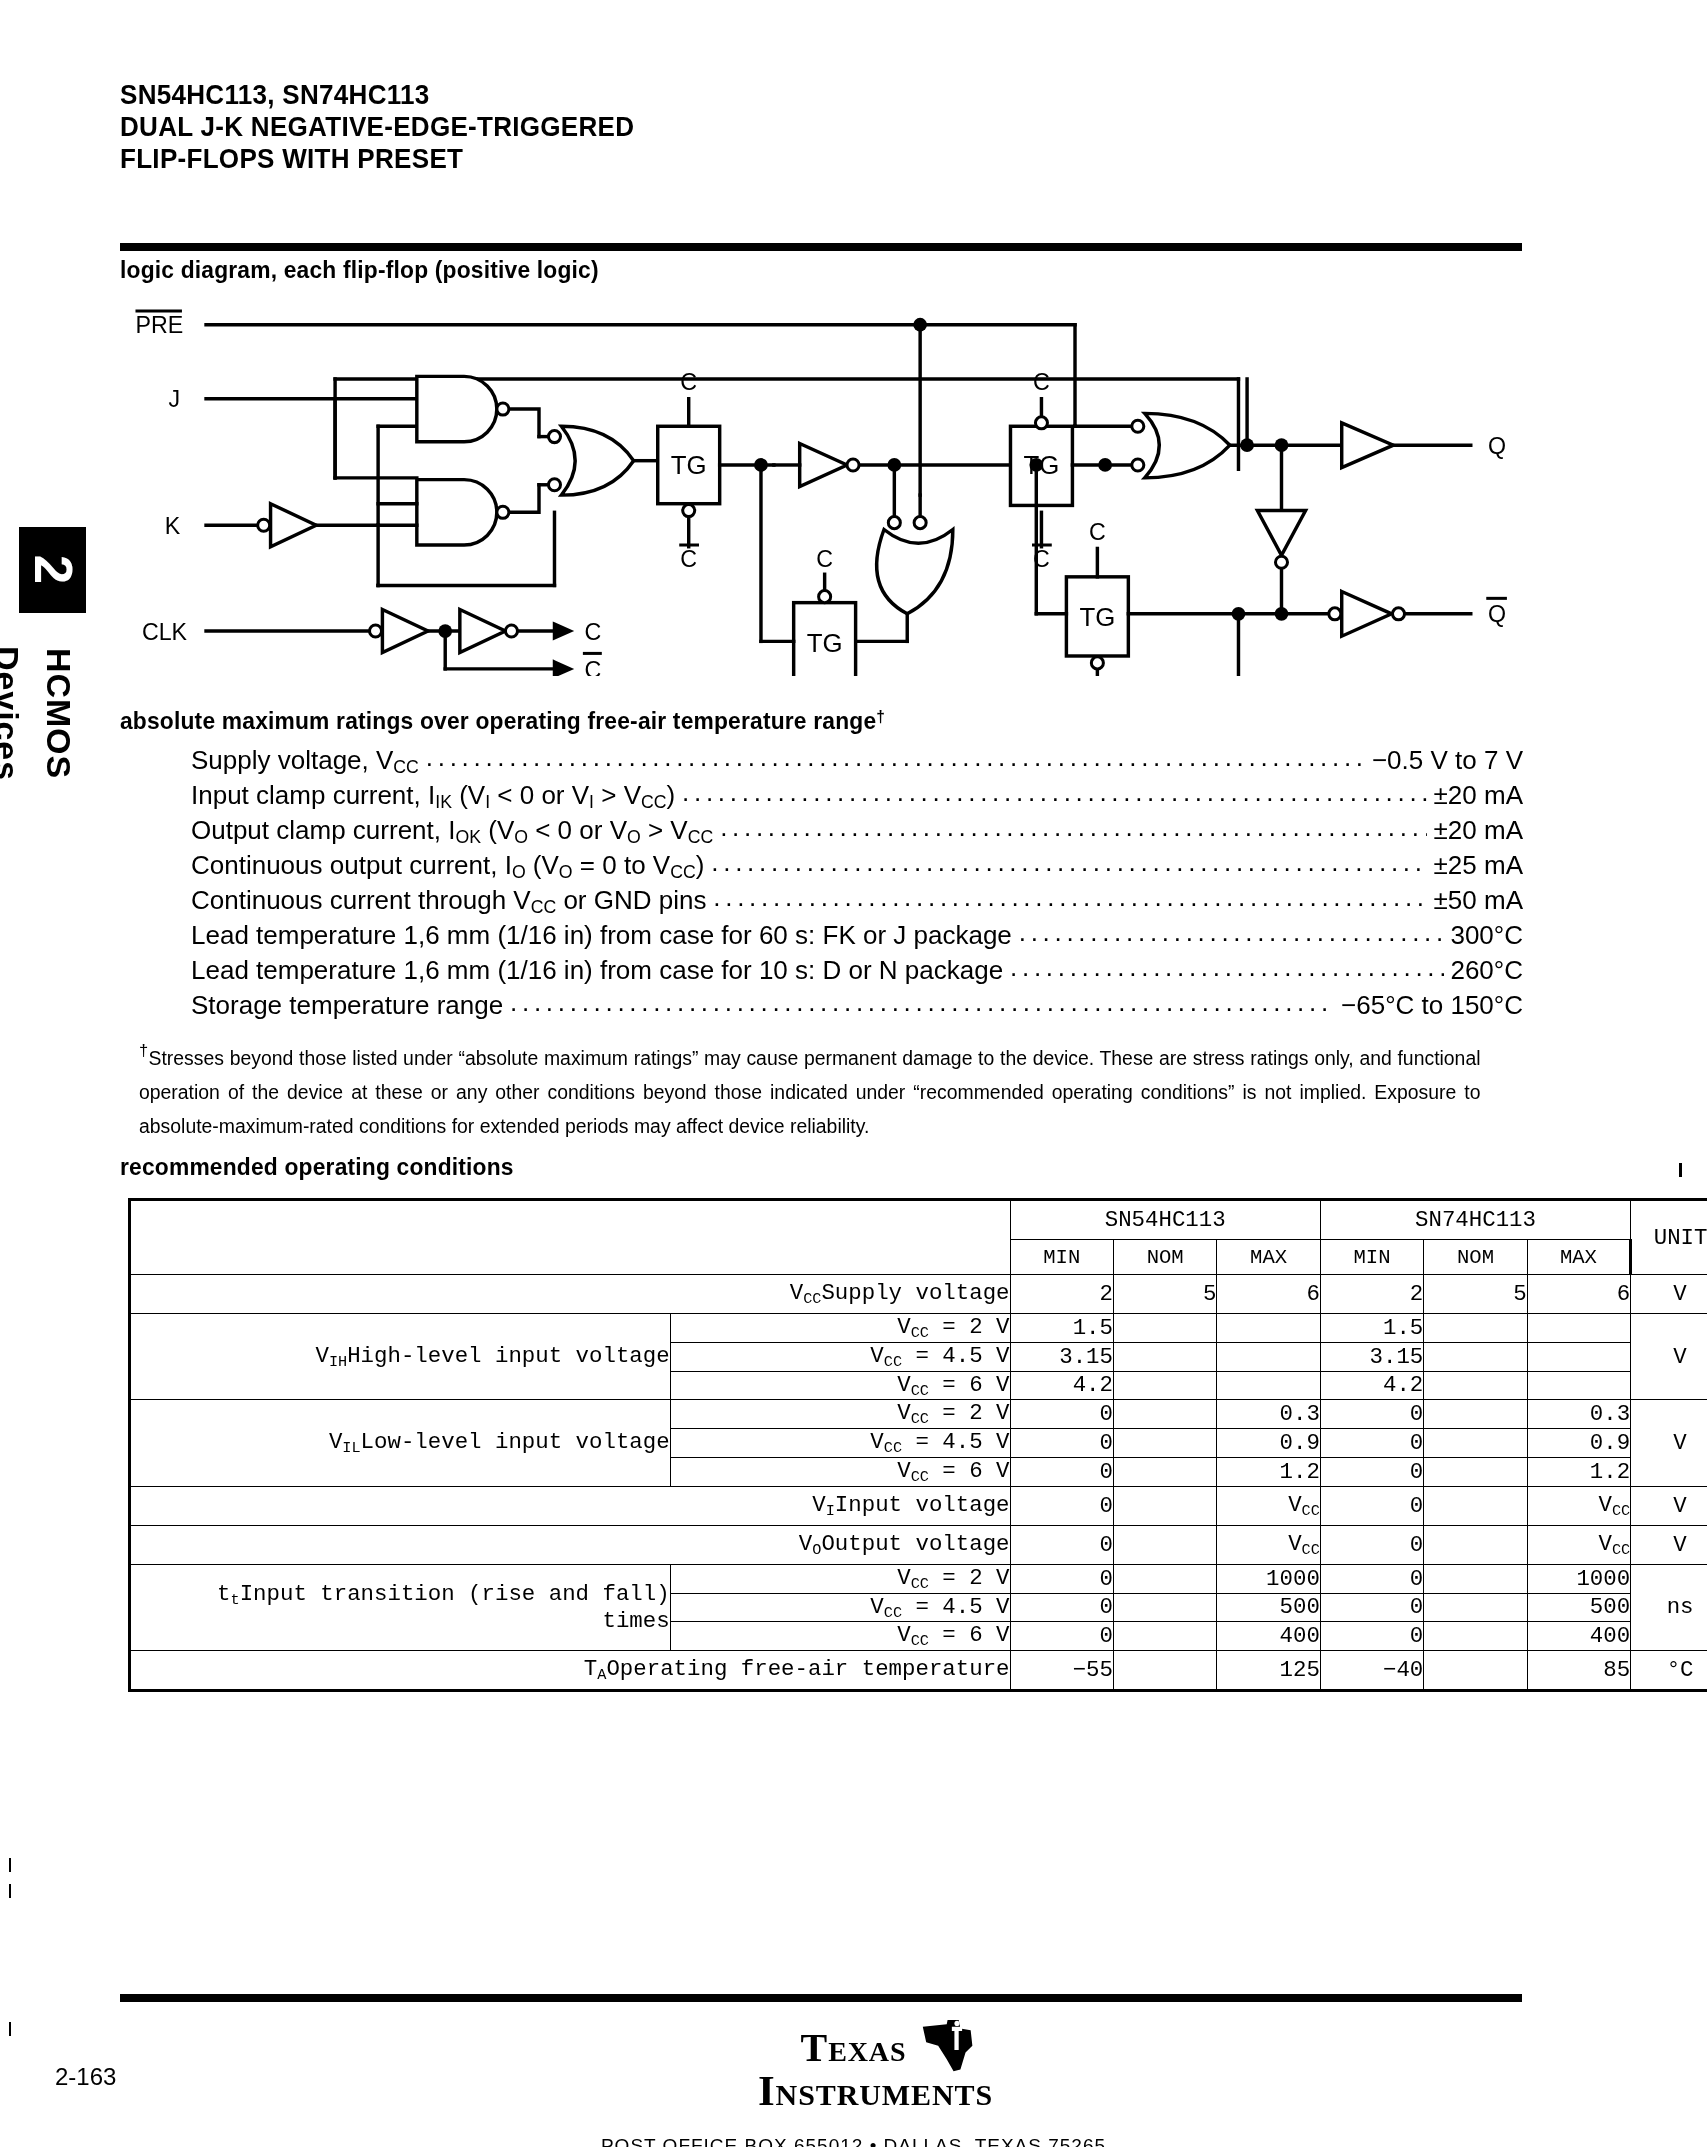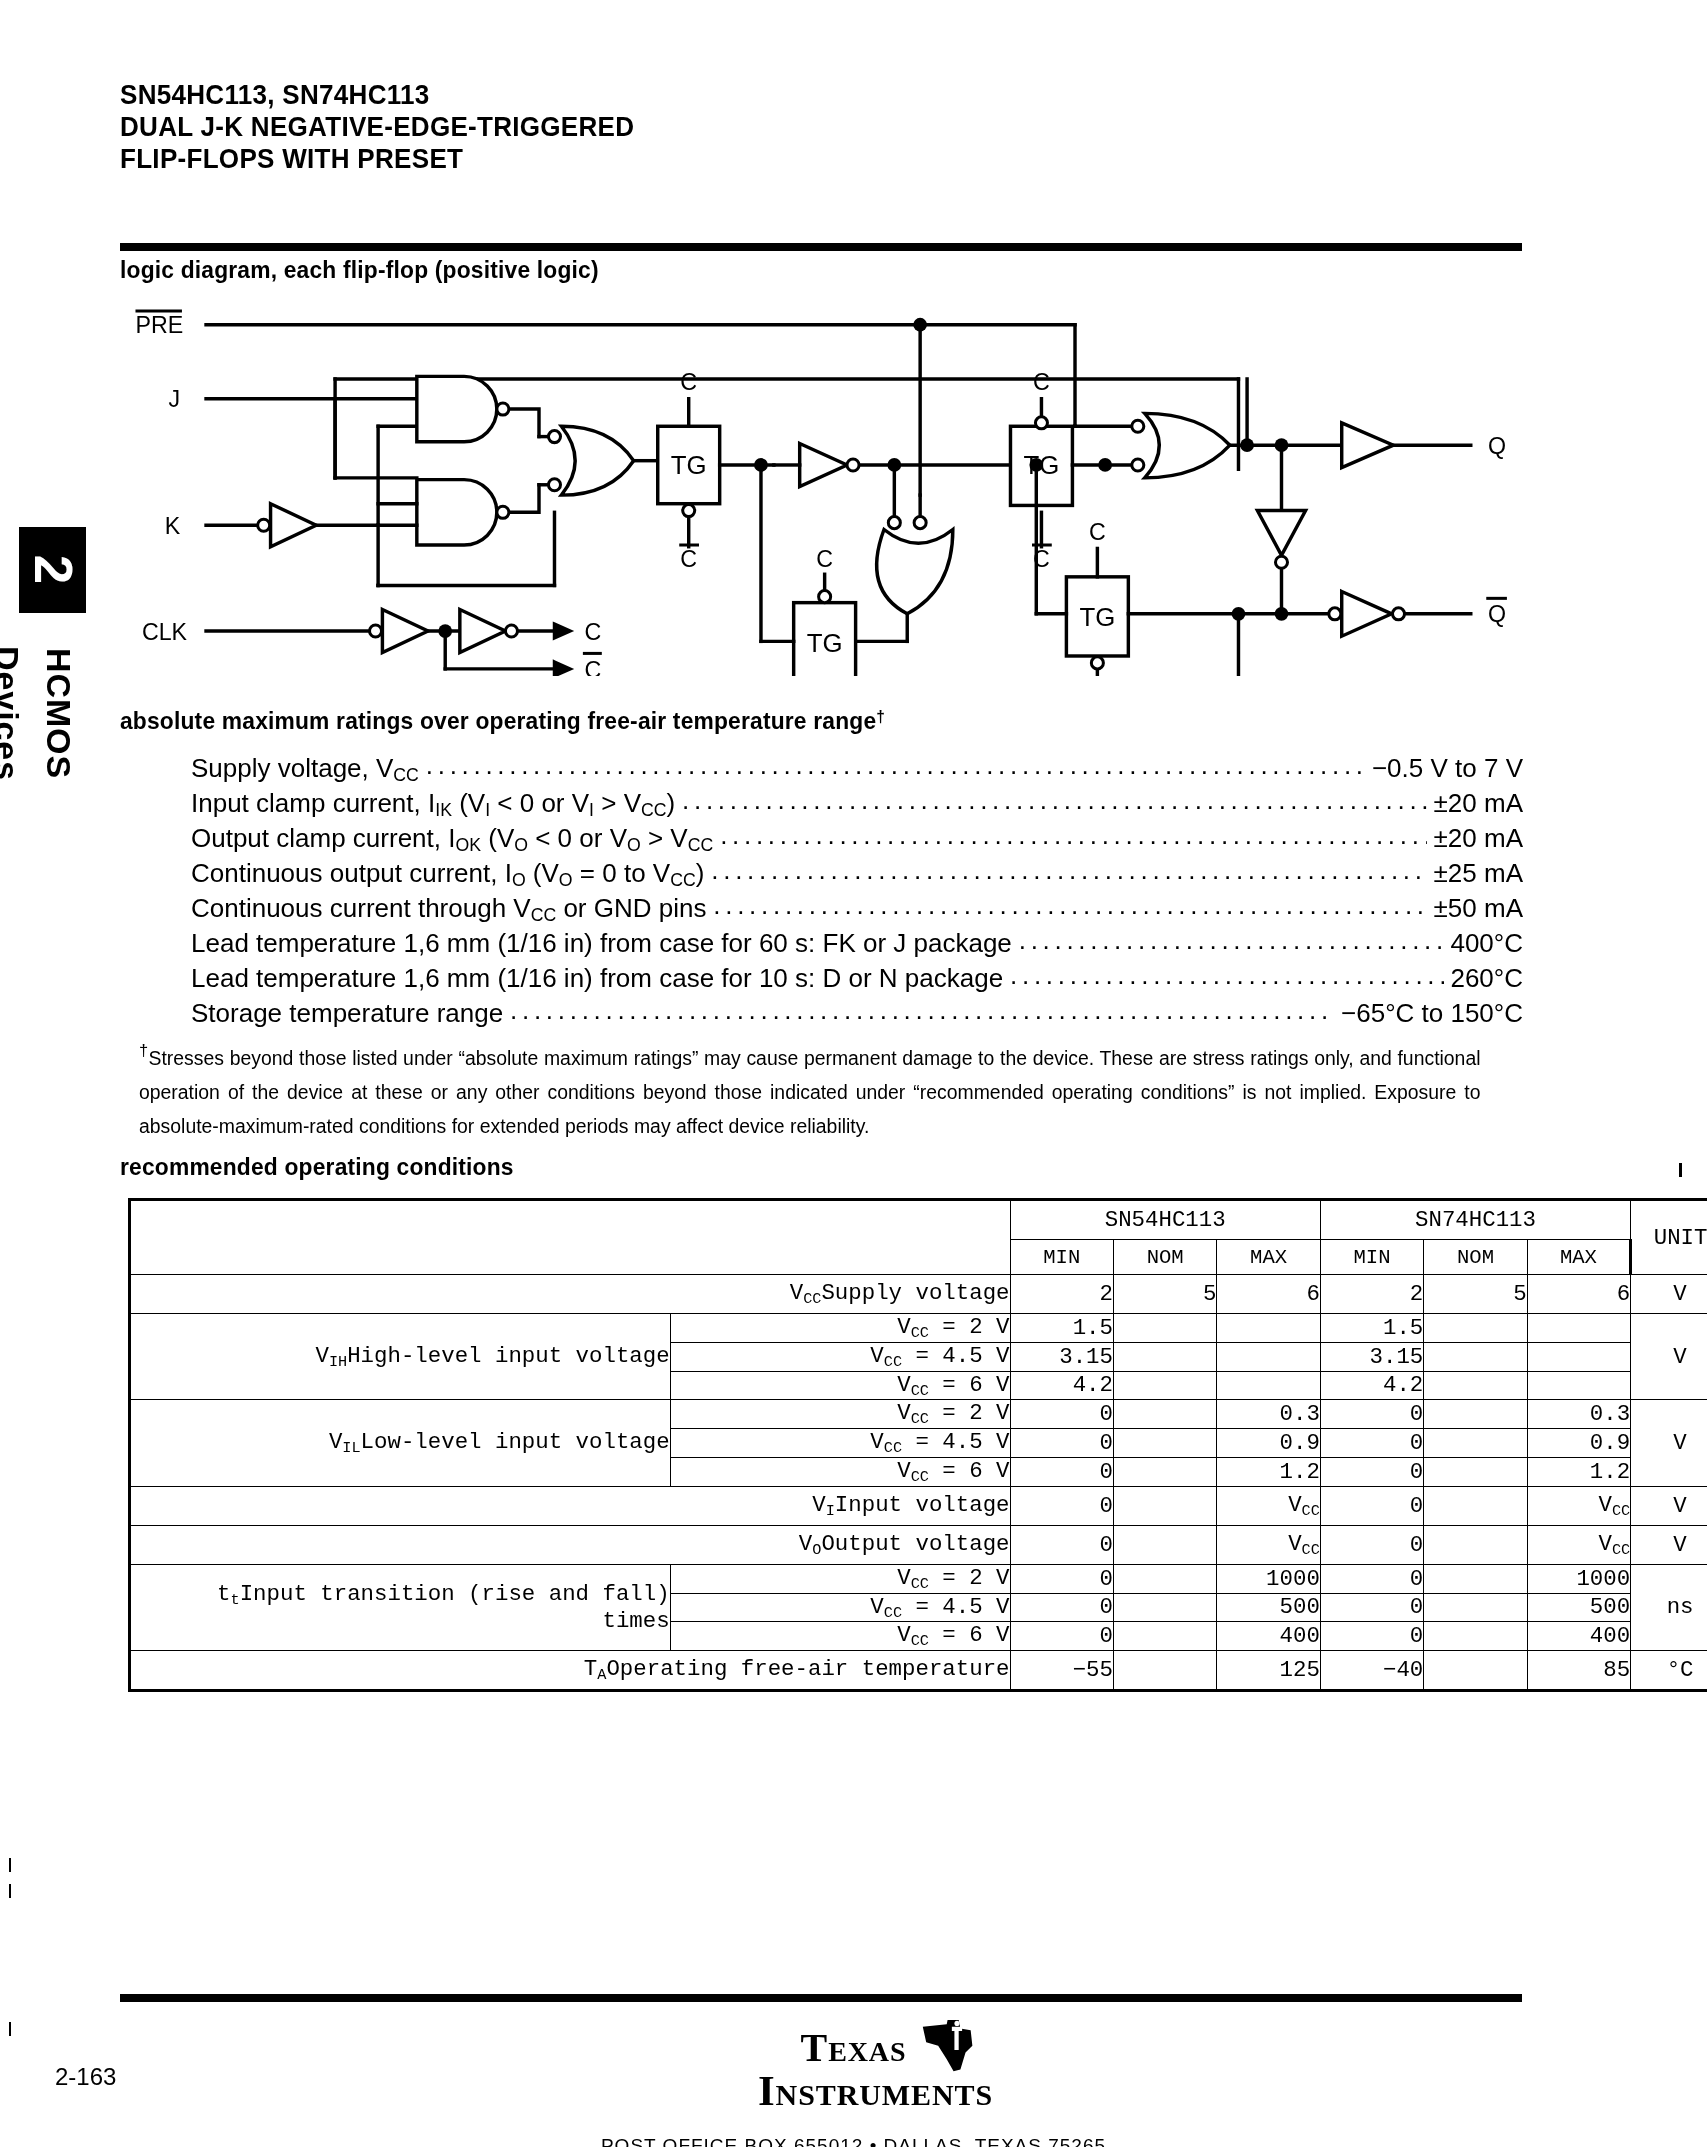--- a/index.html
+++ b/index.html
@@ -41,21 +41,21 @@
   #h-abs{left:120px;top:707px;}
   #h-rec{left:120px;top:1153px;}
 
   
   #diagram{position:absolute;left:120px;top:297px;width:1411px;height:379px;}
   #diagram svg{display:block;}
 
   
   #abs-list{position:absolute;left:191px;top:745px;width:1332px;font-size:26px;}
   .abs-row{display:flex;align-items:baseline;height:35px;white-space:nowrap;}
-  .abs-row .lbl{flex:0 0 auto;margin-top:8px;}
+  .abs-row .lbl{flex:0 0 auto;}
   .abs-row .dots{
     flex:1 1 auto;overflow:hidden;margin:0 6.9px;
     font-size:26px;letter-spacing:4.7px;line-height:26px;
     transform:translateY(-2.6px);
   }
   .abs-row .val{flex:0 0 auto;text-align:right;}
   sub{font-size:0.68em;vertical-align:-0.25em;}
   sup{font-size:0.68em;vertical-align:0.45em;}
 
   #footnote{
@@ -316,21 +316,21 @@
       <span class="val">±25 mA</span>
     </div>
     <div class="abs-row">
       <span class="lbl">Continuous current through V<sub>CC</sub> or GND pins</span>
       <span class="dots">........................................................................................................................................................................................................</span>
       <span class="val">±50 mA</span>
     </div>
     <div class="abs-row">
       <span class="lbl">Lead temperature 1,6 mm (1/16 in) from case for 60 s:  FK or J package</span>
       <span class="dots">........................................................................................................................................................................................................</span>
-      <span class="val">400°C</span>
+      <span class="val">300°C</span>
     </div>
     <div class="abs-row">
       <span class="lbl">Lead temperature 1,6 mm (1/16 in) from case for 10 s:  D or N package</span>
       <span class="dots">........................................................................................................................................................................................................</span>
       <span class="val">260°C</span>
     </div>
     <div class="abs-row">
       <span class="lbl">Storage temperature range</span>
       <span class="dots">........................................................................................................................................................................................................</span>
       <span class="val">−65°C to 150°C</span>

